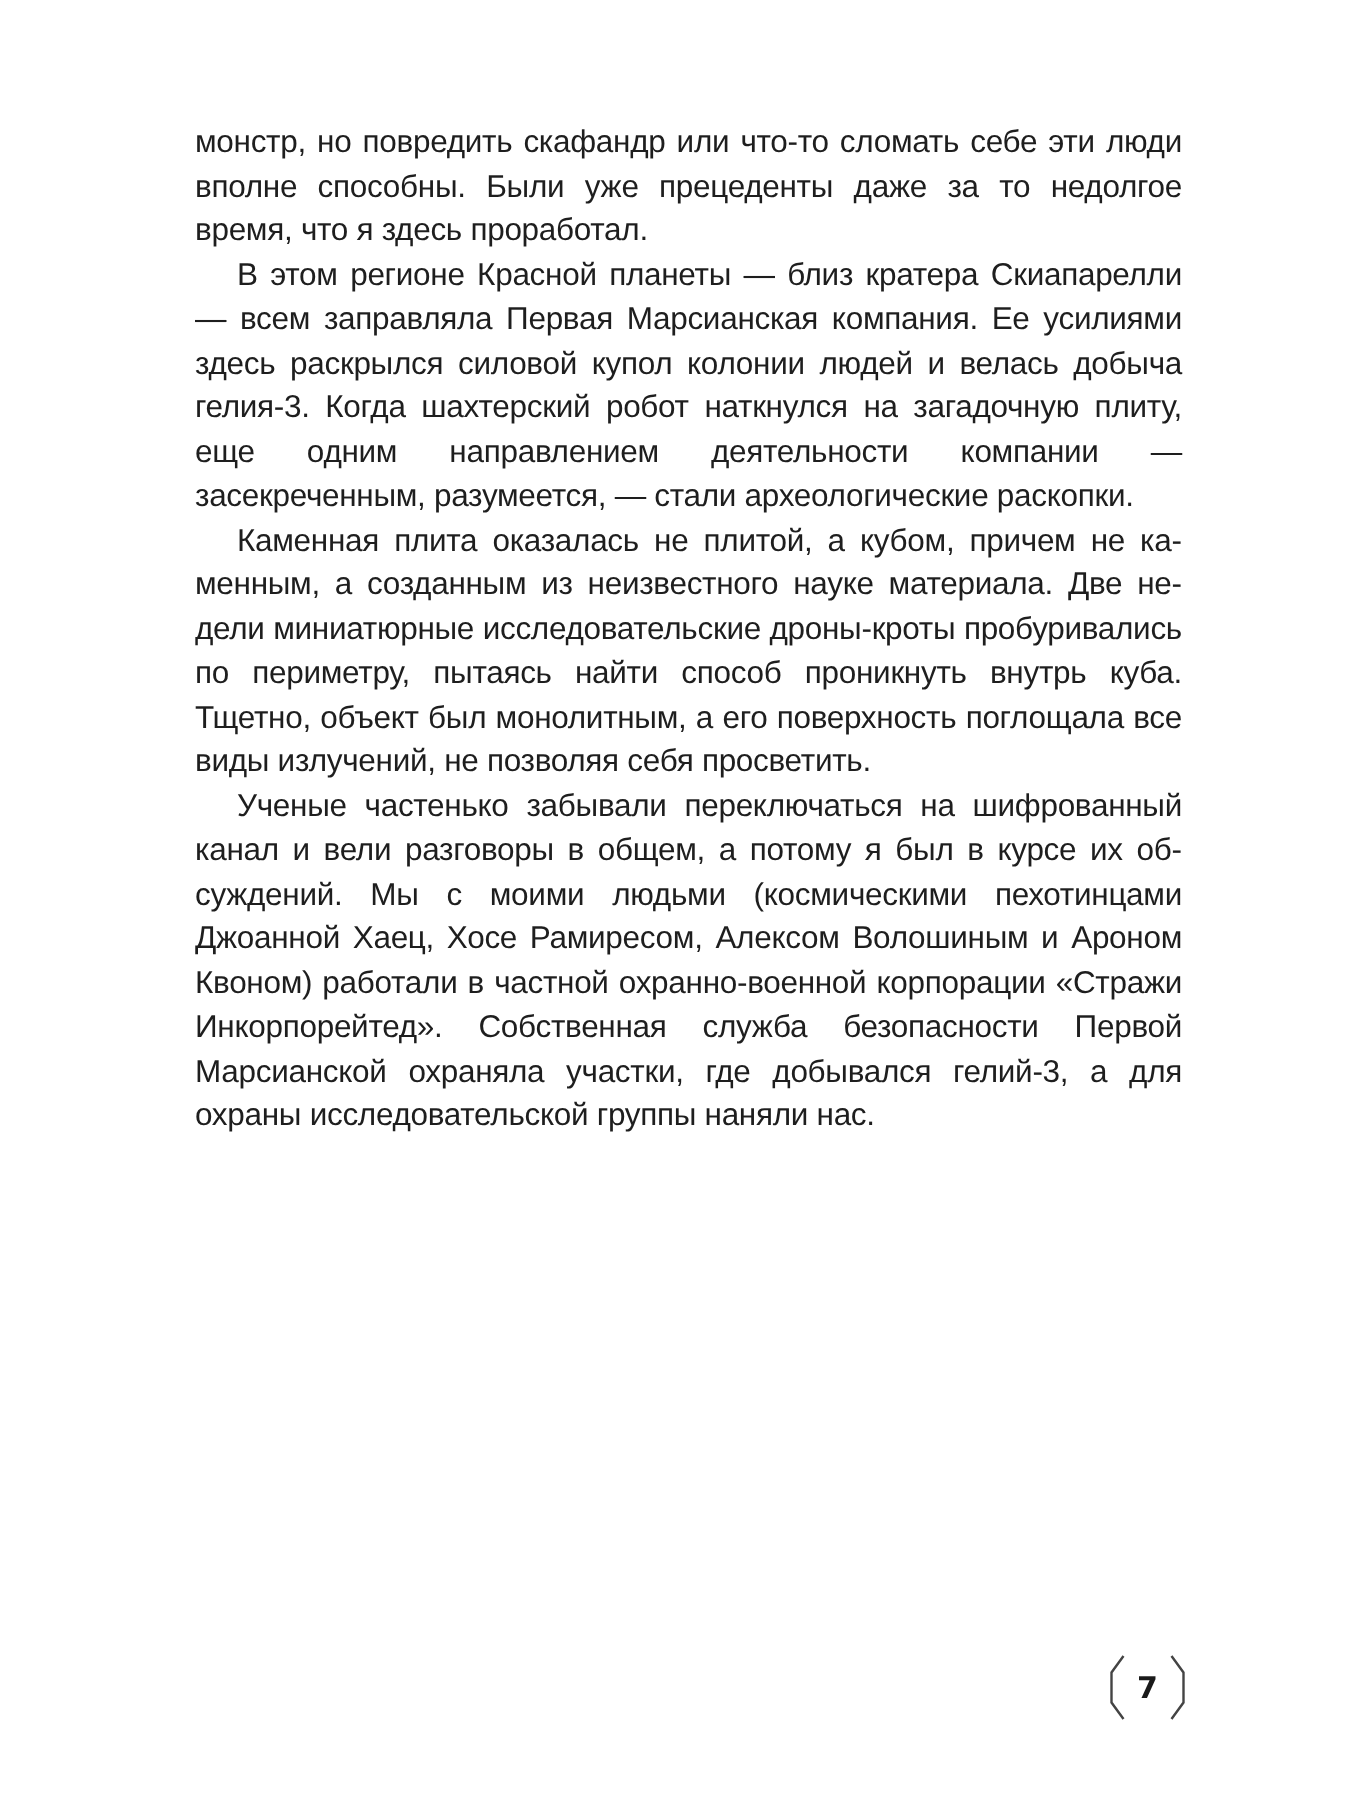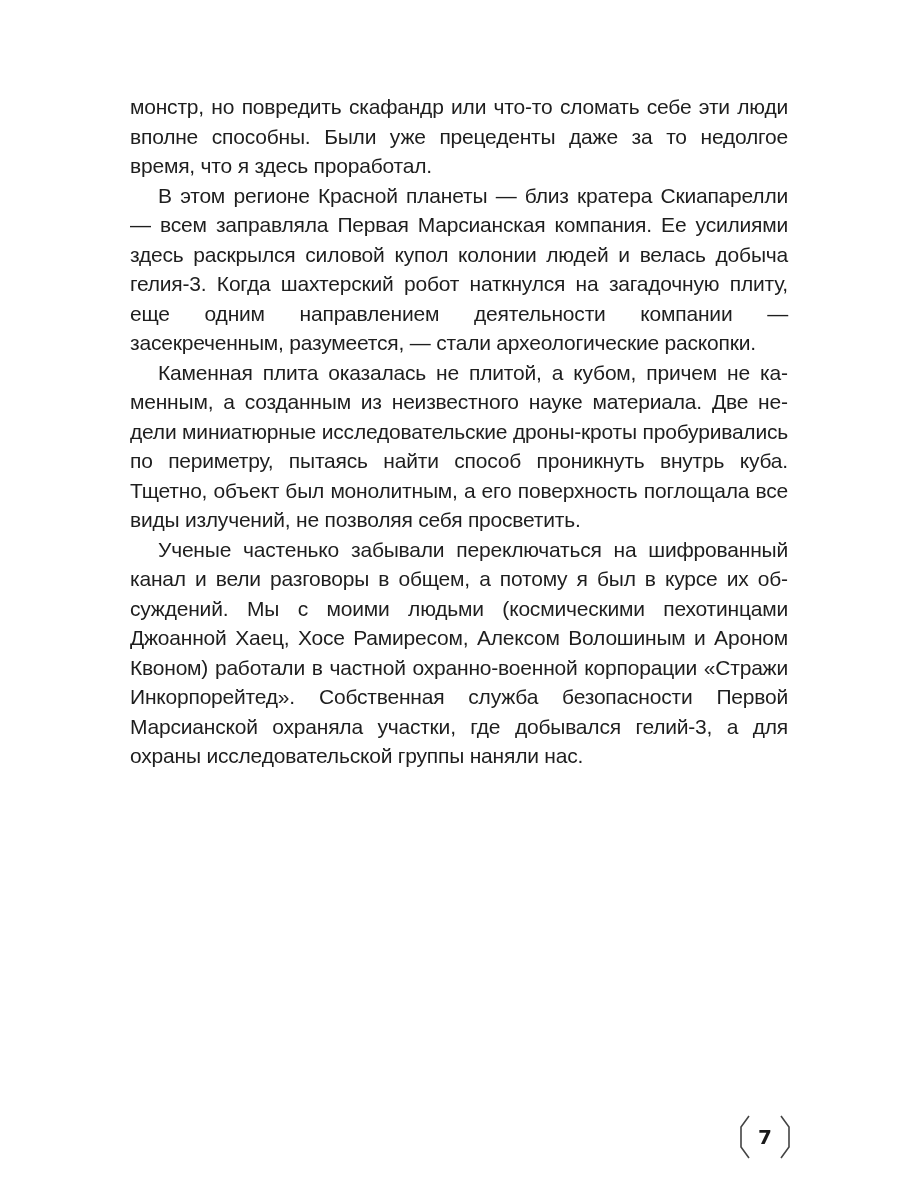--- a/index.html
+++ b/index.html
@@ -10,21 +10,21 @@
     body {
       width: 900px;
       height: 1200px;
       position: relative;
       overflow: hidden;
       font-family: "Liberation Sans", "DejaVu Sans", sans-serif;
       color: #1e1e1e;
     }
     .page {
       position: absolute;
-      left: 0; top: 16px;
+      left: 0; top: 4px;
       width: 900px; height: 1156px;
       background: #ffffff;
     }
     .text-block {
       position: absolute;
       left: 130px;
       top: 76px;
       width: 658px;
       font-size: 21px;
       line-height: 29.5px;

